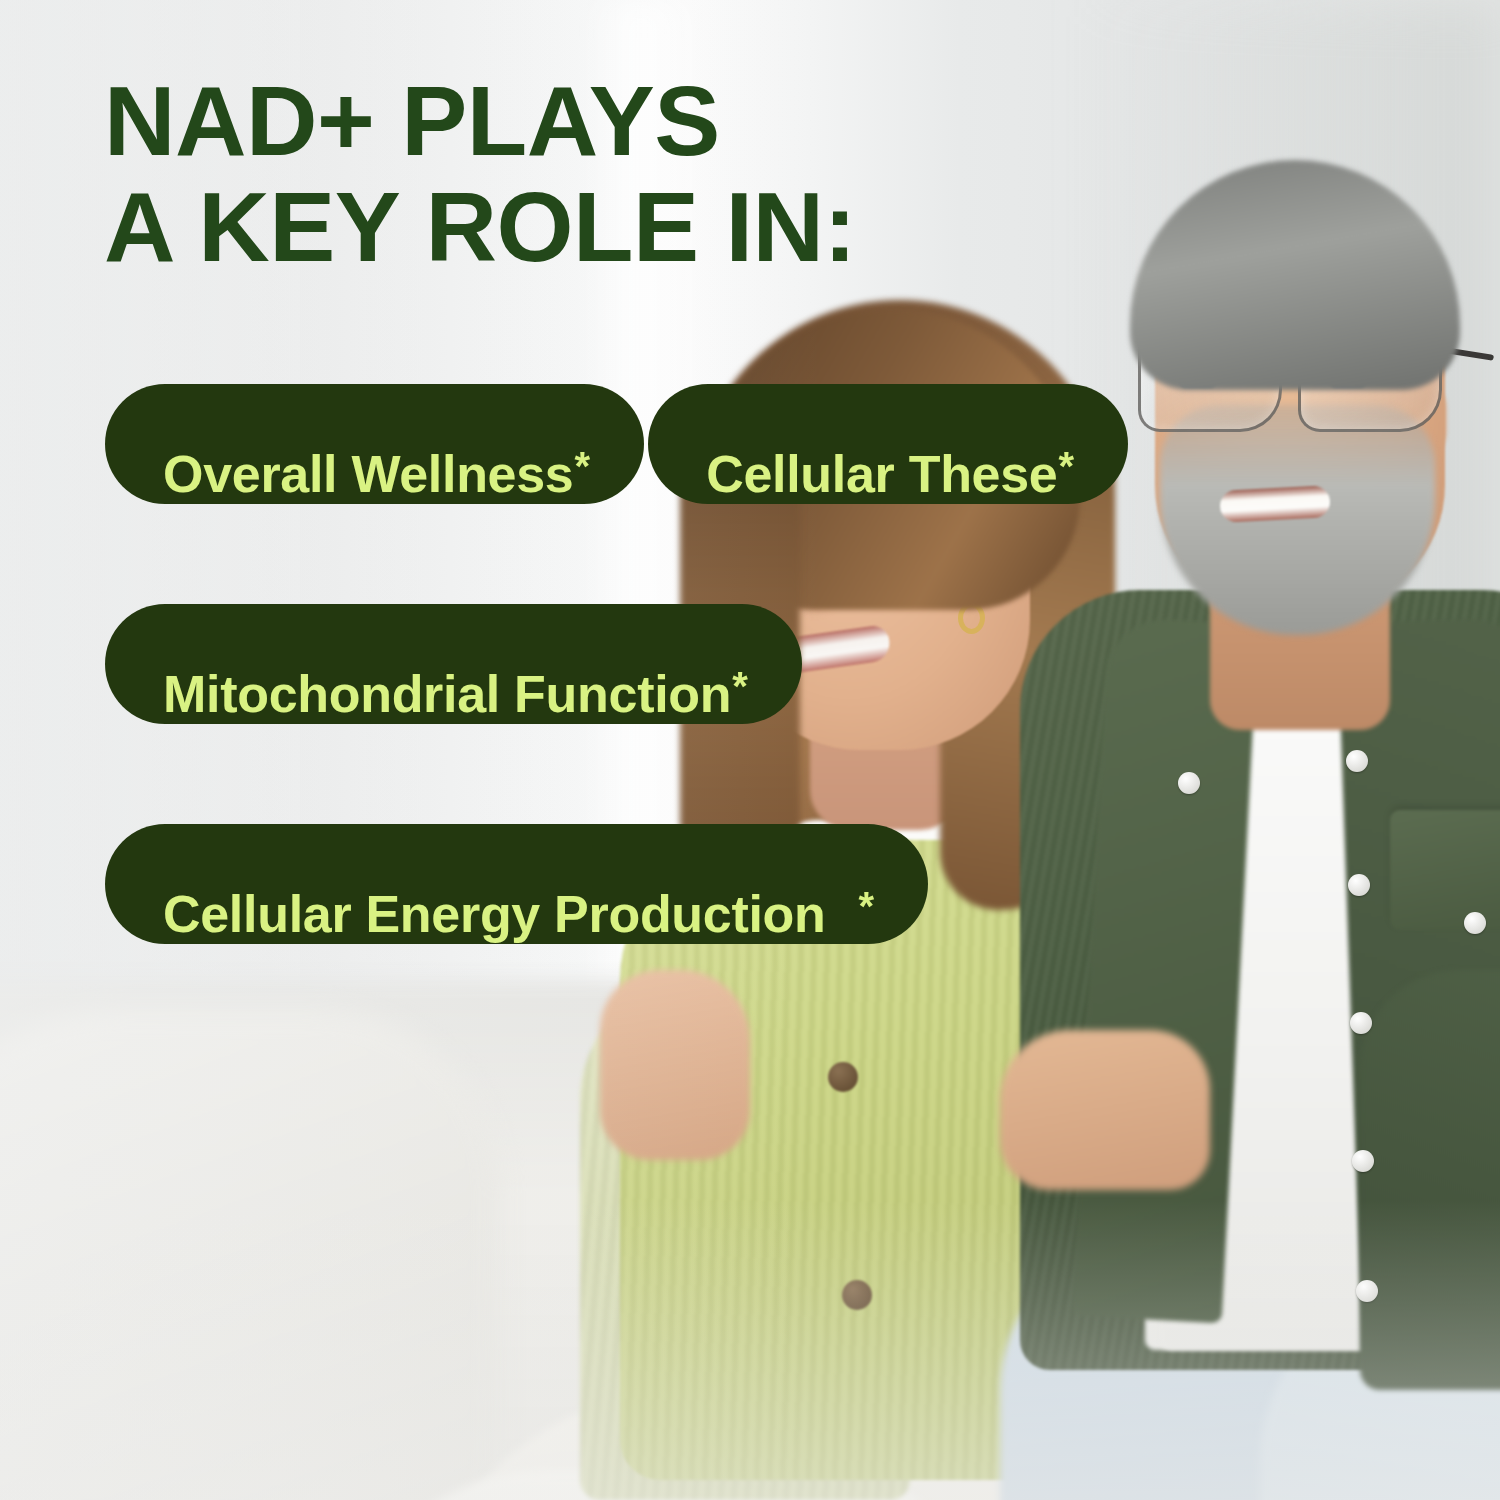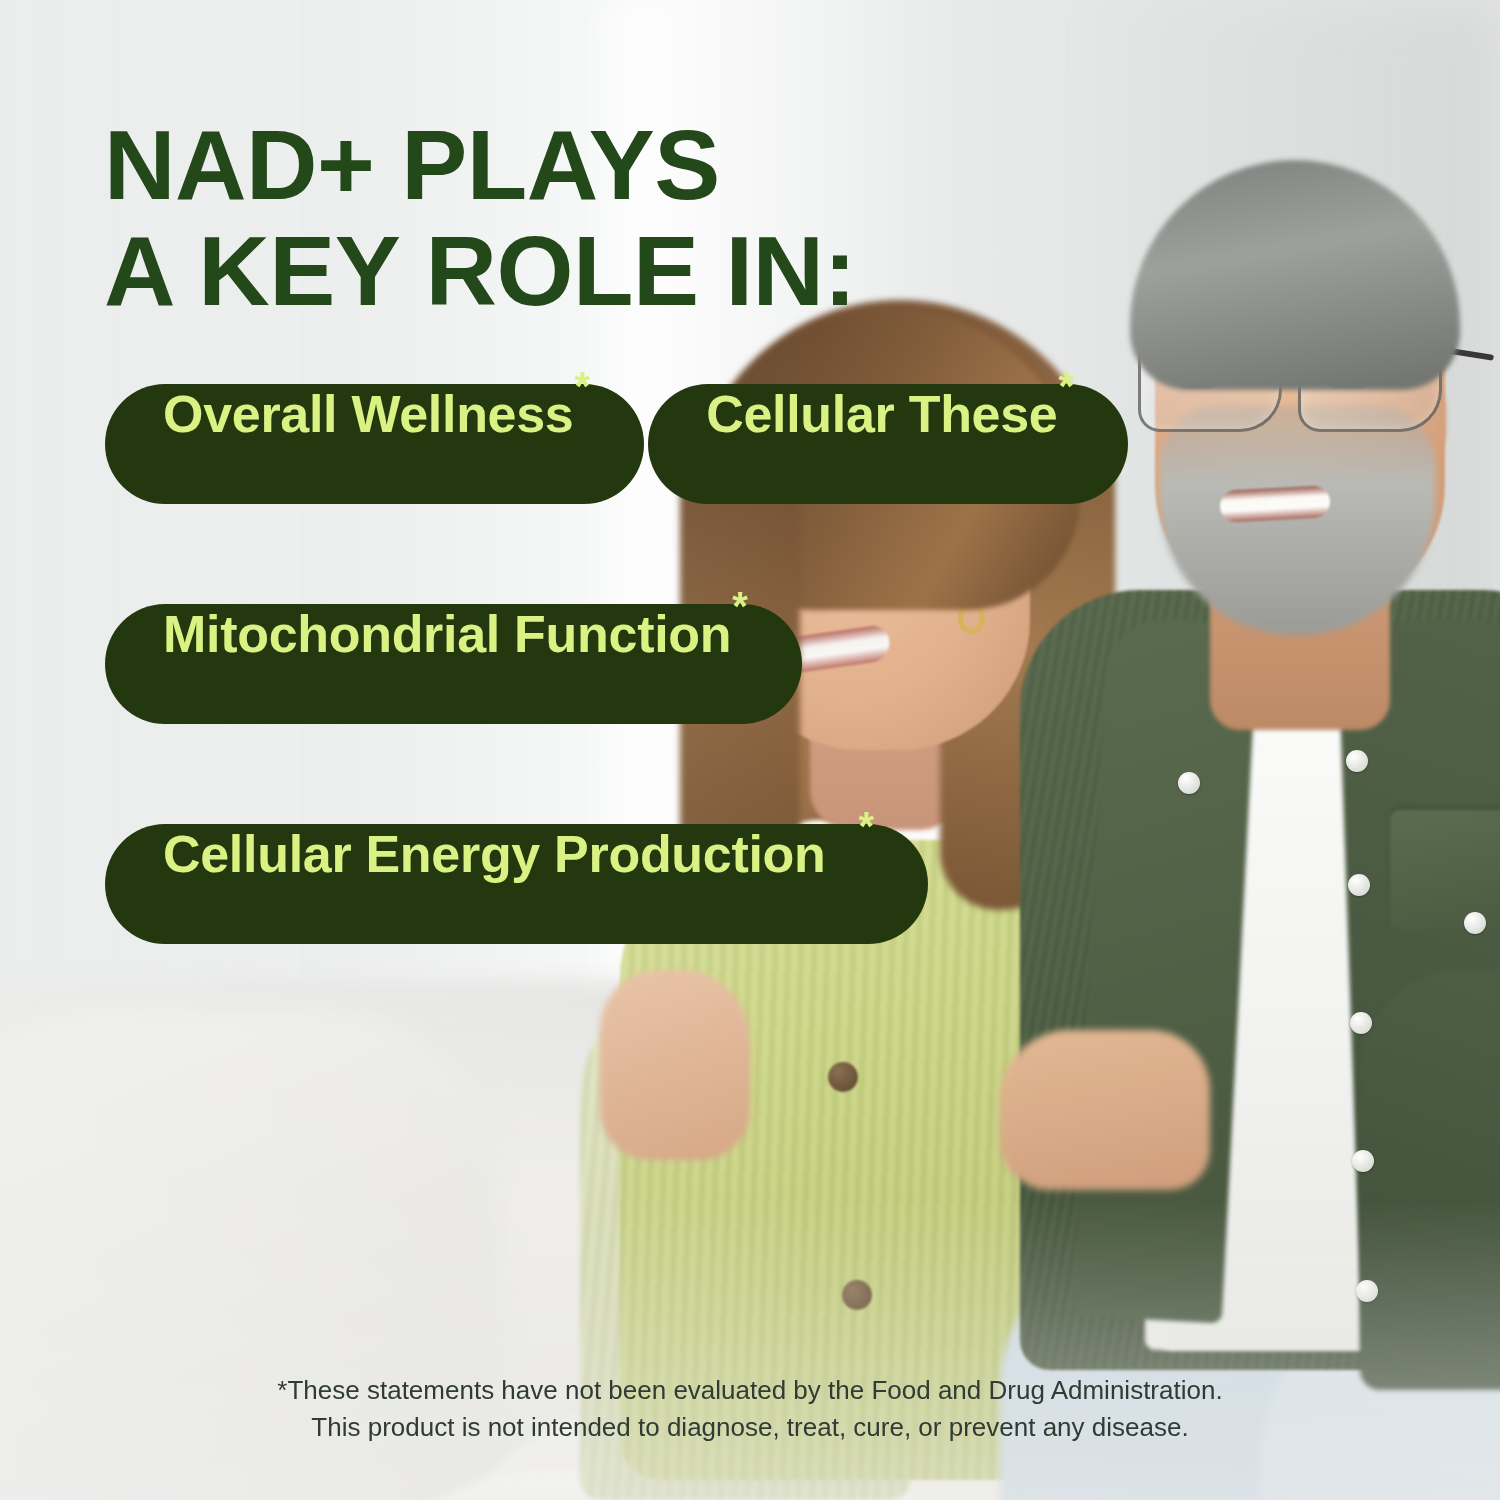--- a/index.html
+++ b/index.html
@@ -374,27 +374,26 @@
     position: absolute;
     left: 104px;
     top: 68px;
     font-size: 99px;
     line-height: 1.07;
     font-weight: 700;
     letter-spacing: -0.5px;
     color: #23481a;
     white-space: pre-line;
     transform: scaleX(1.0);
-    margin-top: 44px;
   }
 
   .pill-list { position: absolute; left: 105px; top: 384px; }
   .pill {
     display: inline-flex;
-    align-items: flex-start;
+    align-items: flex-end;
     height: 120px;
     border-radius: 60px;
     background: #23380f;
     color: #d9f283;
     font-size: 52px;
     font-weight: 700;
     letter-spacing: -0.3px;
     padding: 0 54px 0 58px;
     margin-bottom: 100px;
     white-space: nowrap;
@@ -520,19 +519,15 @@
           <span class="star">*</span>
       </div>
 
       <div class="pill">
         <span class="label">Cellular Energy Production</span>
           <span class="star">*</span>
       </div>
 
     </div>
 
-    <div class="disclaimer">
-      <span class="ln">*These statements have not been evaluated by the Food and Drug Administration.</span>
-      <span class="ln">This product is not intended to diagnose, treat, cure, or prevent any disease.</span>
-    </div>
 
   </div>
 </div>
 
 </body></html>

